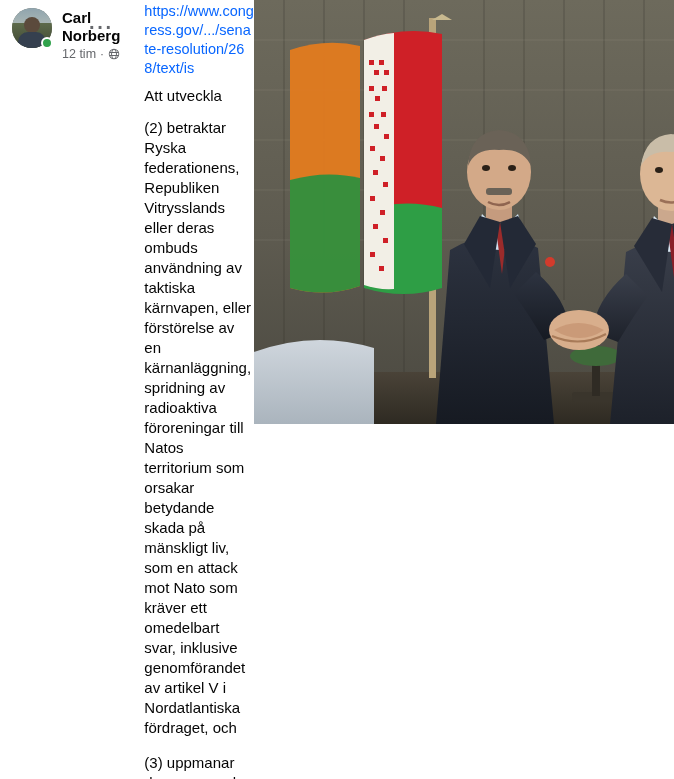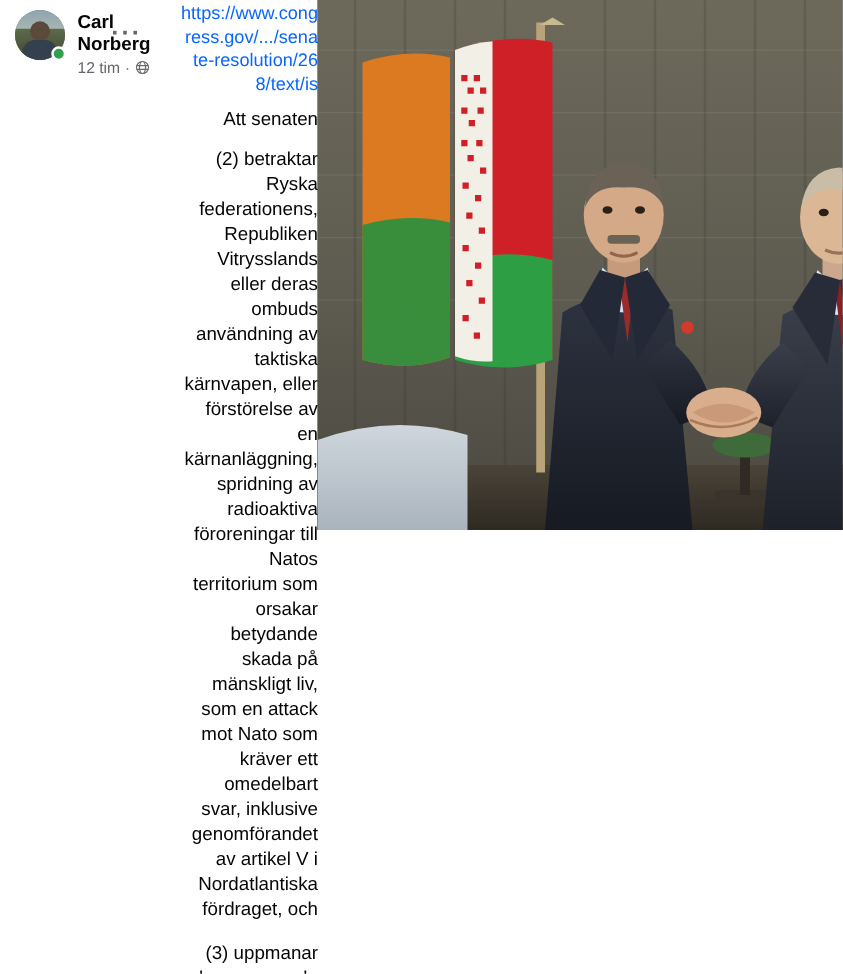--- a/index.html
+++ b/index.html
@@ -129,21 +129,20 @@
     line-height: 10px;
     font-weight: bold;
     cursor: pointer;
   }
   
   .post-body {
     padding: 2px 0 8px 12px;
     font-size: 15px;
     color: #050505;
     line-height: 20px;
-    text-align: right;
   }
   .post-link {
     color: #0866ff;
     text-decoration: none;
     font-size: 14.5px;
     word-break: break-all;
     display: block;
     margin-bottom: 8px;
     line-height: 19px;
   }
@@ -190,21 +189,21 @@
           </svg>
         </span>
       </div>
     </div>
 
     <div class="more-button">···</div>
   </div>
 
   <div class="post-body">
     <a class="post-link" href="#">https://www.congress.gov/.../senate-resolution/268/text/is</a>
-    <p class="para para-tight">Att senaten</p>
+    <p class="para para-tight">Att utveckla</p>
     <p class="para">(2) betraktar Ryska federationens, Republiken Vitrysslands eller deras ombuds användning av taktiska kärnvapen, eller förstörelse av en kärnanläggning, spridning av radioaktiva föroreningar till Natos territorium som orsakar betydande skada på mänskligt liv, som en attack mot Nato som kräver ett omedelbart svar, inklusive genomförandet av artikel V i Nordatlantiska fördraget, och</p>
     <p class="para">(3) uppmanar den nuvarande administrationen att samråda med Natos ledare och andra europeiska partner för att utveckla ett omfattande svar för att minimera hotet mot civilbefolkningen och samordna ett diplomatiskt och militärt svar som står i proportion till situationen.</p>
   </div>
 
   <div class="post-photo">
     <svg class="photo-svg" viewBox="0 0 674 424" preserveAspectRatio="xMidYMid slice">
       <defs>
         <linearGradient id="wall" x1="0" y1="0" x2="0" y2="1">
           <stop offset="0%" stop-color="#6d6a5c"></stop>
           <stop offset="55%" stop-color="#5e5b50"></stop>

